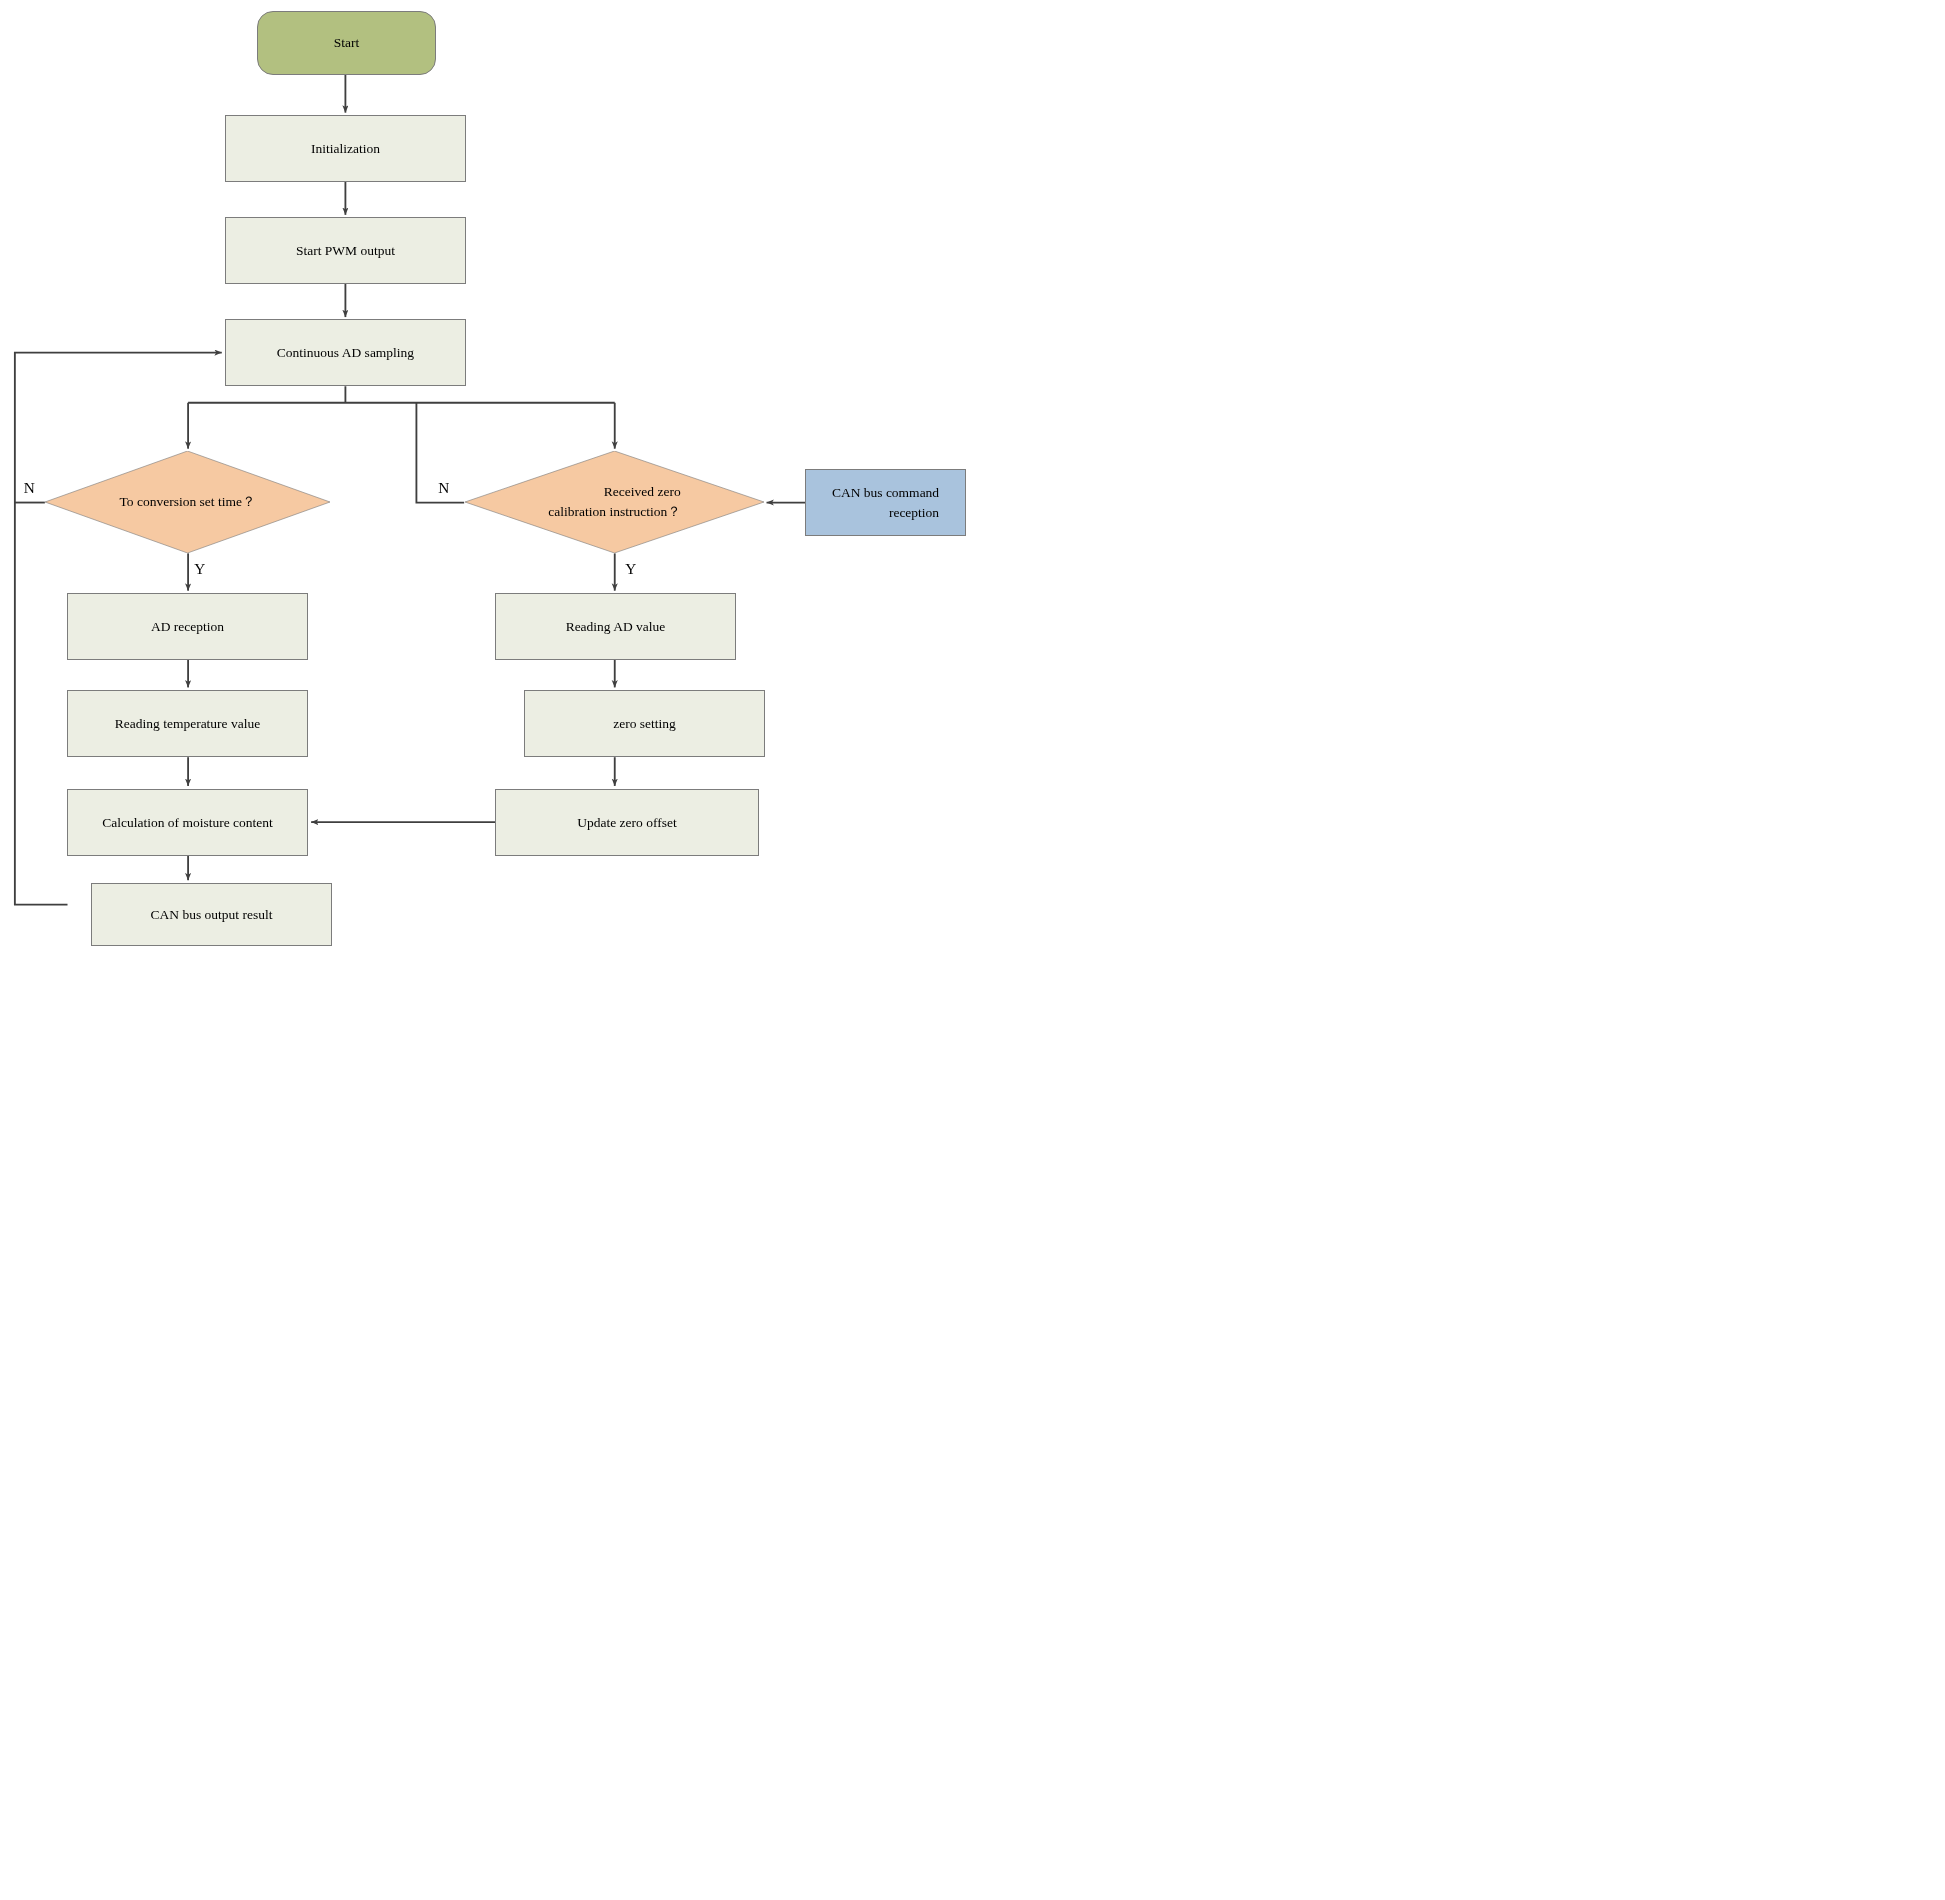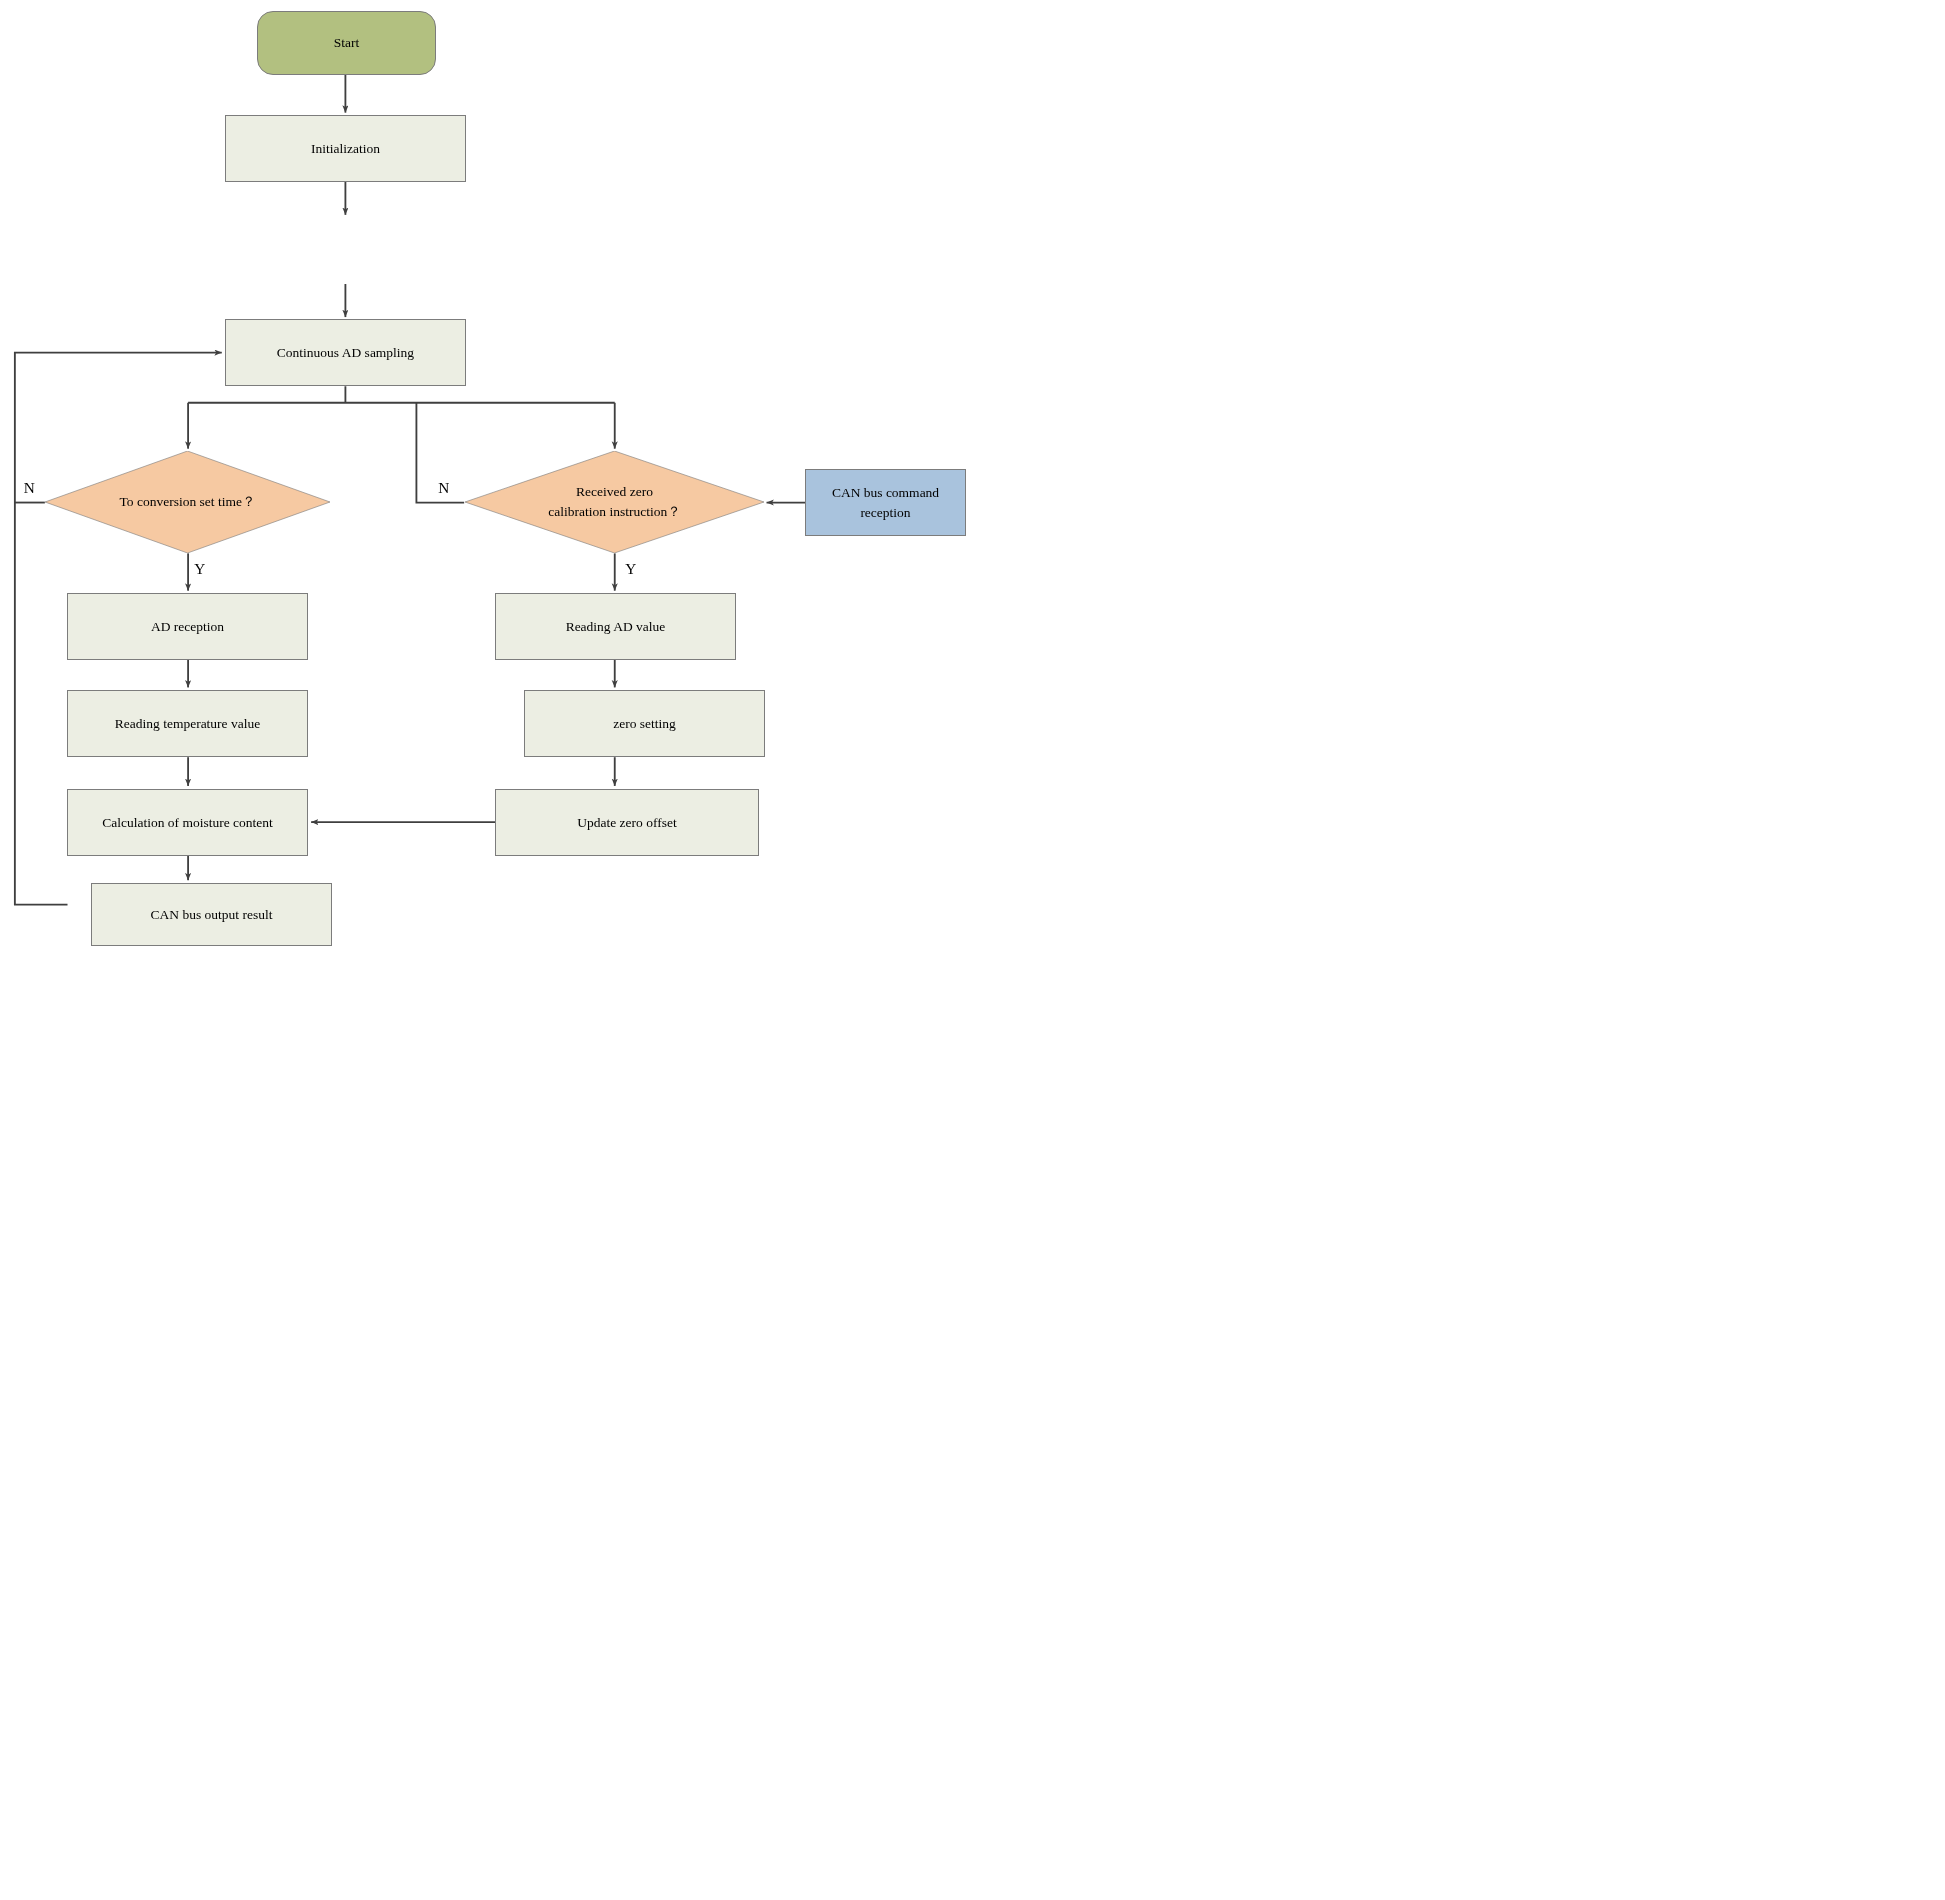--- a/index.html
+++ b/index.html
@@ -20,21 +20,21 @@
     font-family:"Liberation Serif","DejaVu Serif",serif;
     color:var(--c-text);
     overflow:hidden;
   }
   svg.wires{position:absolute;left:0;top:0;width:100%;height:100%;}
   svg.wires path{fill:none;stroke:var(--c-line);stroke-width:3;}
   #arrowhead path{fill:var(--c-line);stroke:none;}
   .node{
     position:absolute;
     display:flex;align-items:center;justify-content:center;
-    text-align:center;
+    text-align:right;
     font-size:13.5px;line-height:1.45;
     box-sizing:border-box;
   }
   .terminator{
     background:var(--c-terminator);
     border:1.2px solid var(--c-border);
     border-radius:16px;
   }
   .process{
     background:var(--c-process);
@@ -88,20 +88,23 @@
   </svg>
 
   <div class="node terminator" style="left:257px;top:11px;width:179px;height:64px;">
     <span>Start</span>
   </div>
 
   <div class="node process" style="left:225px;top:115px;width:241px;height:67px;">
     <span>Initialization</span>
   </div>
 
+  <div class="node process" style="left:225px;top:217px;width:241px;height:67px;">
+    <span>Start PWM output</span>
+  </div>
 
   <div class="node process" style="left:225px;top:319px;width:241px;height:67px;">
     <span>Continuous AD sampling</span>
   </div>
 
   <div class="node diamond" style="left:45px;top:451px;width:285px;height:102px;">
     <svg viewBox="0 0 466 167" preserveAspectRatio="none">
       <polygon points="233,0 466,83.5 233,167 0,83.5"></polygon>
     </svg>
     <span class="dlabel">To conversion set time？</span>

